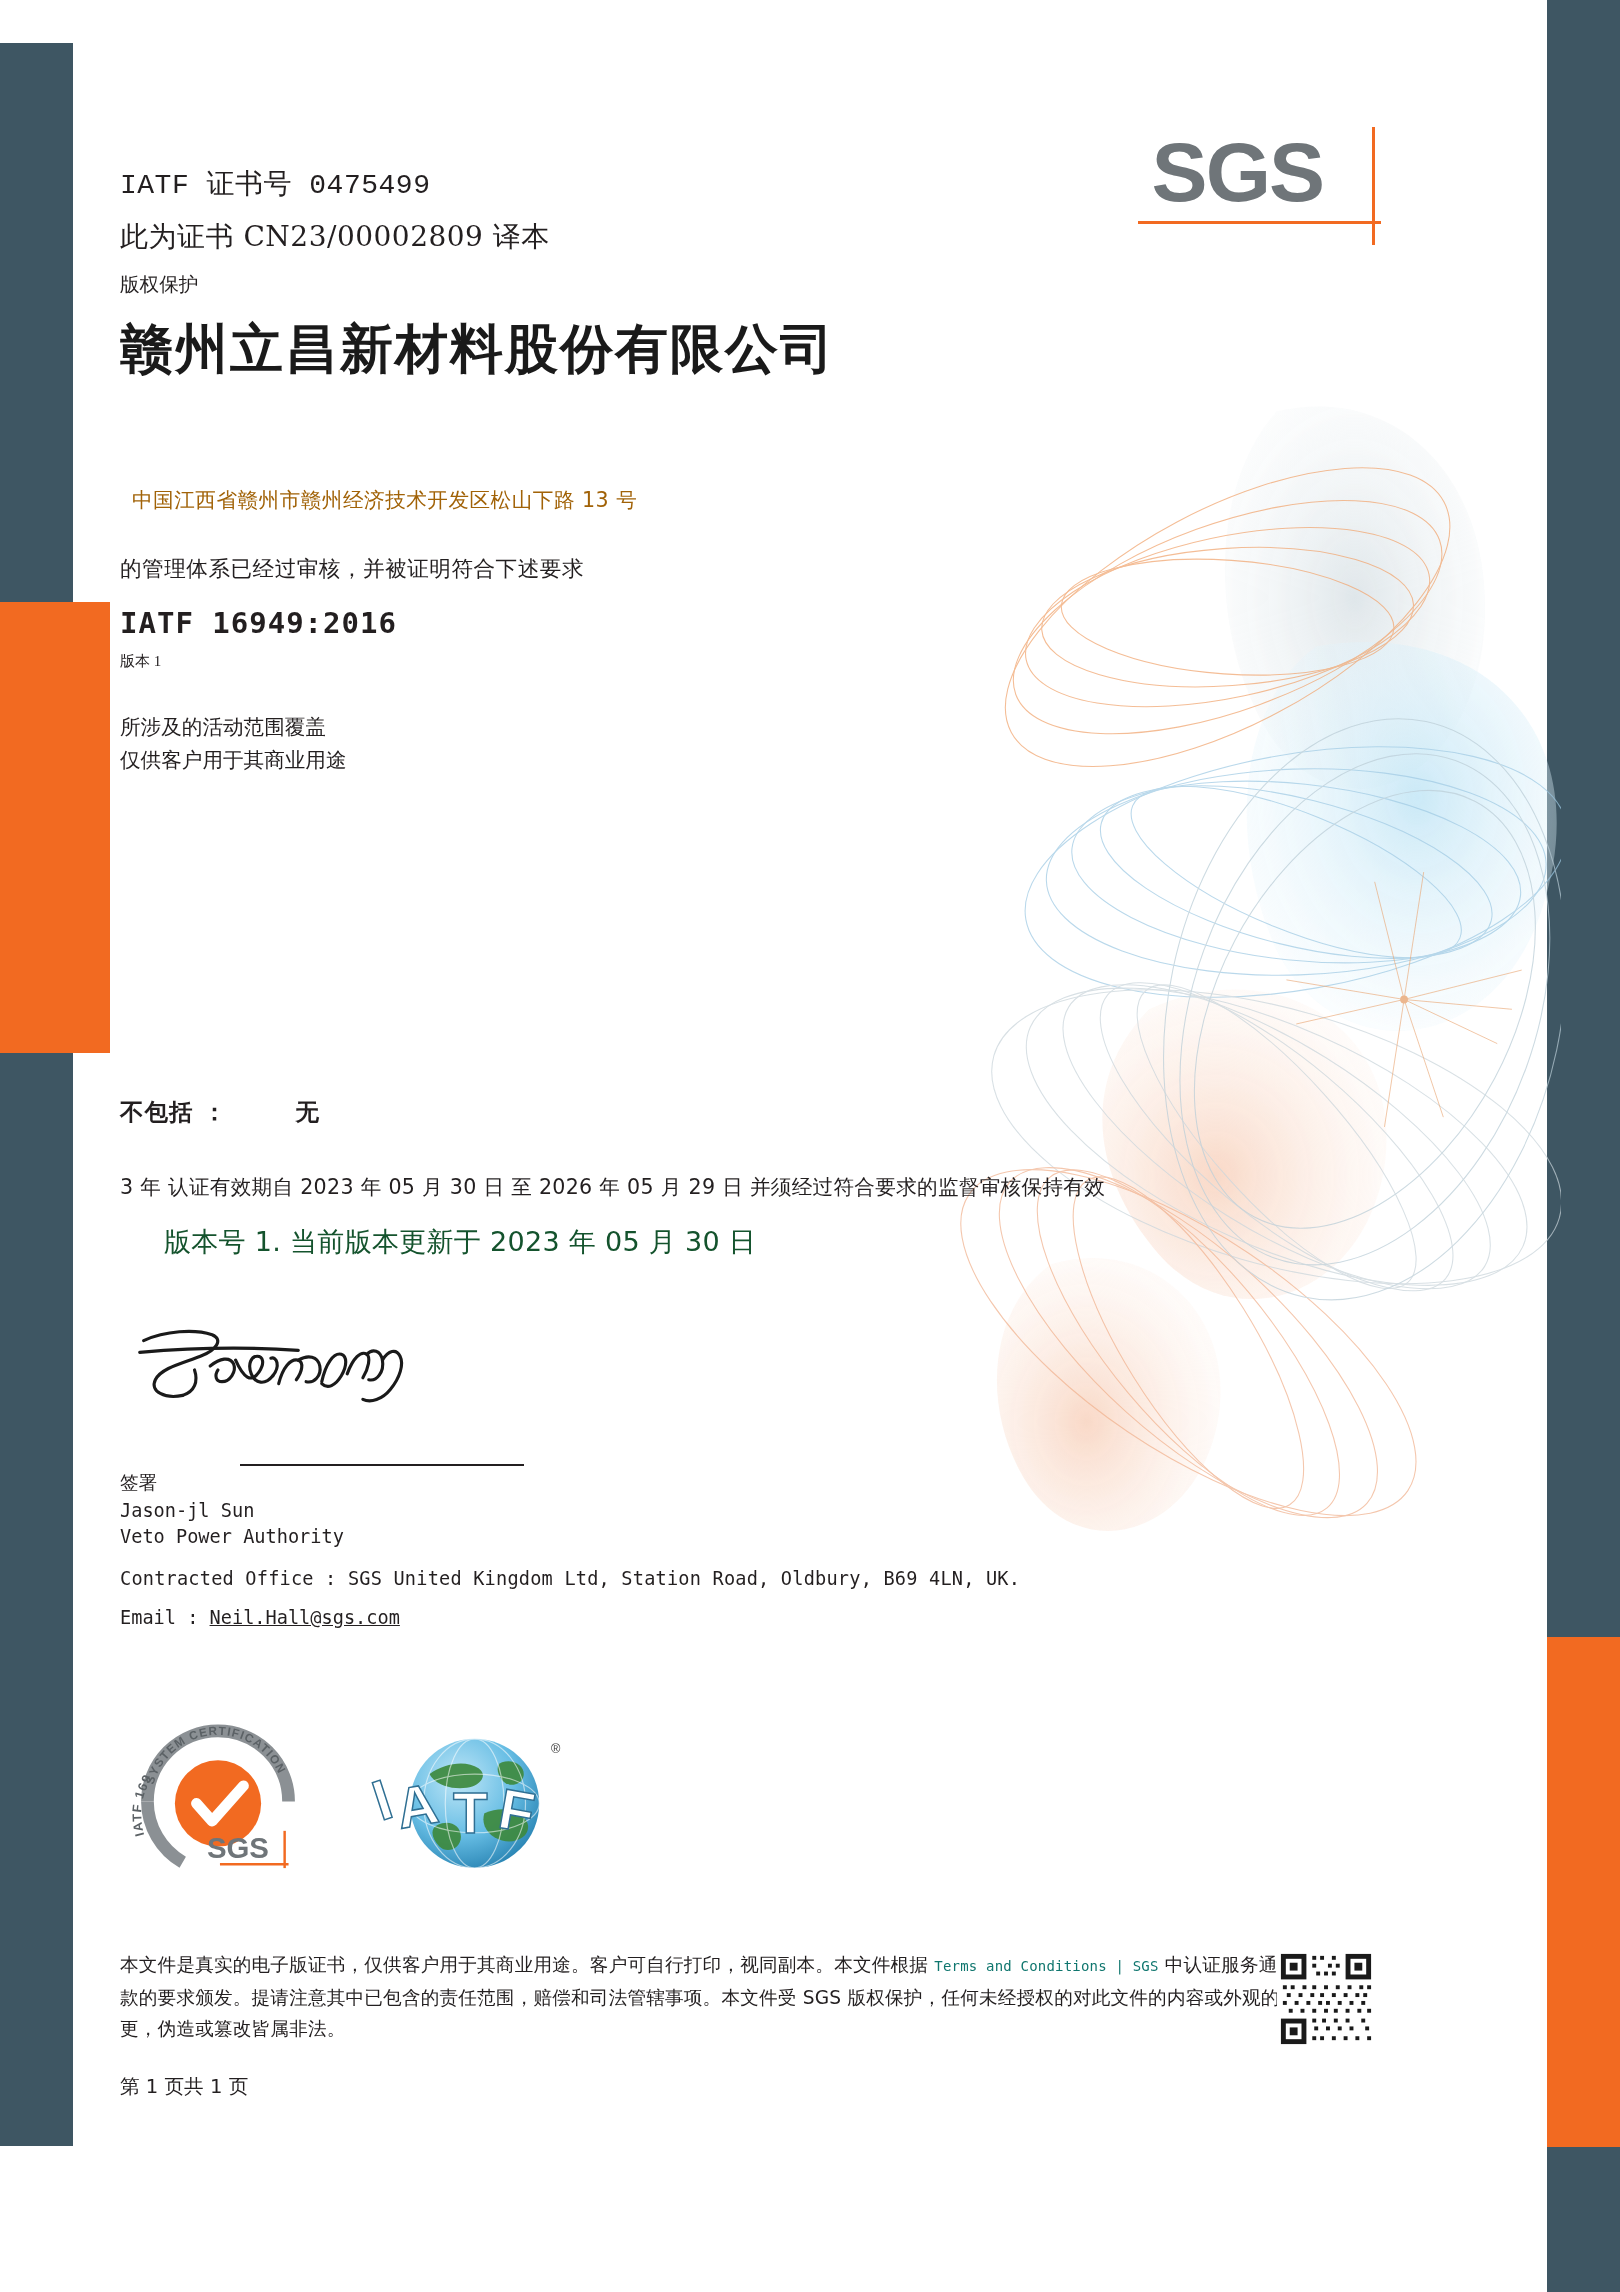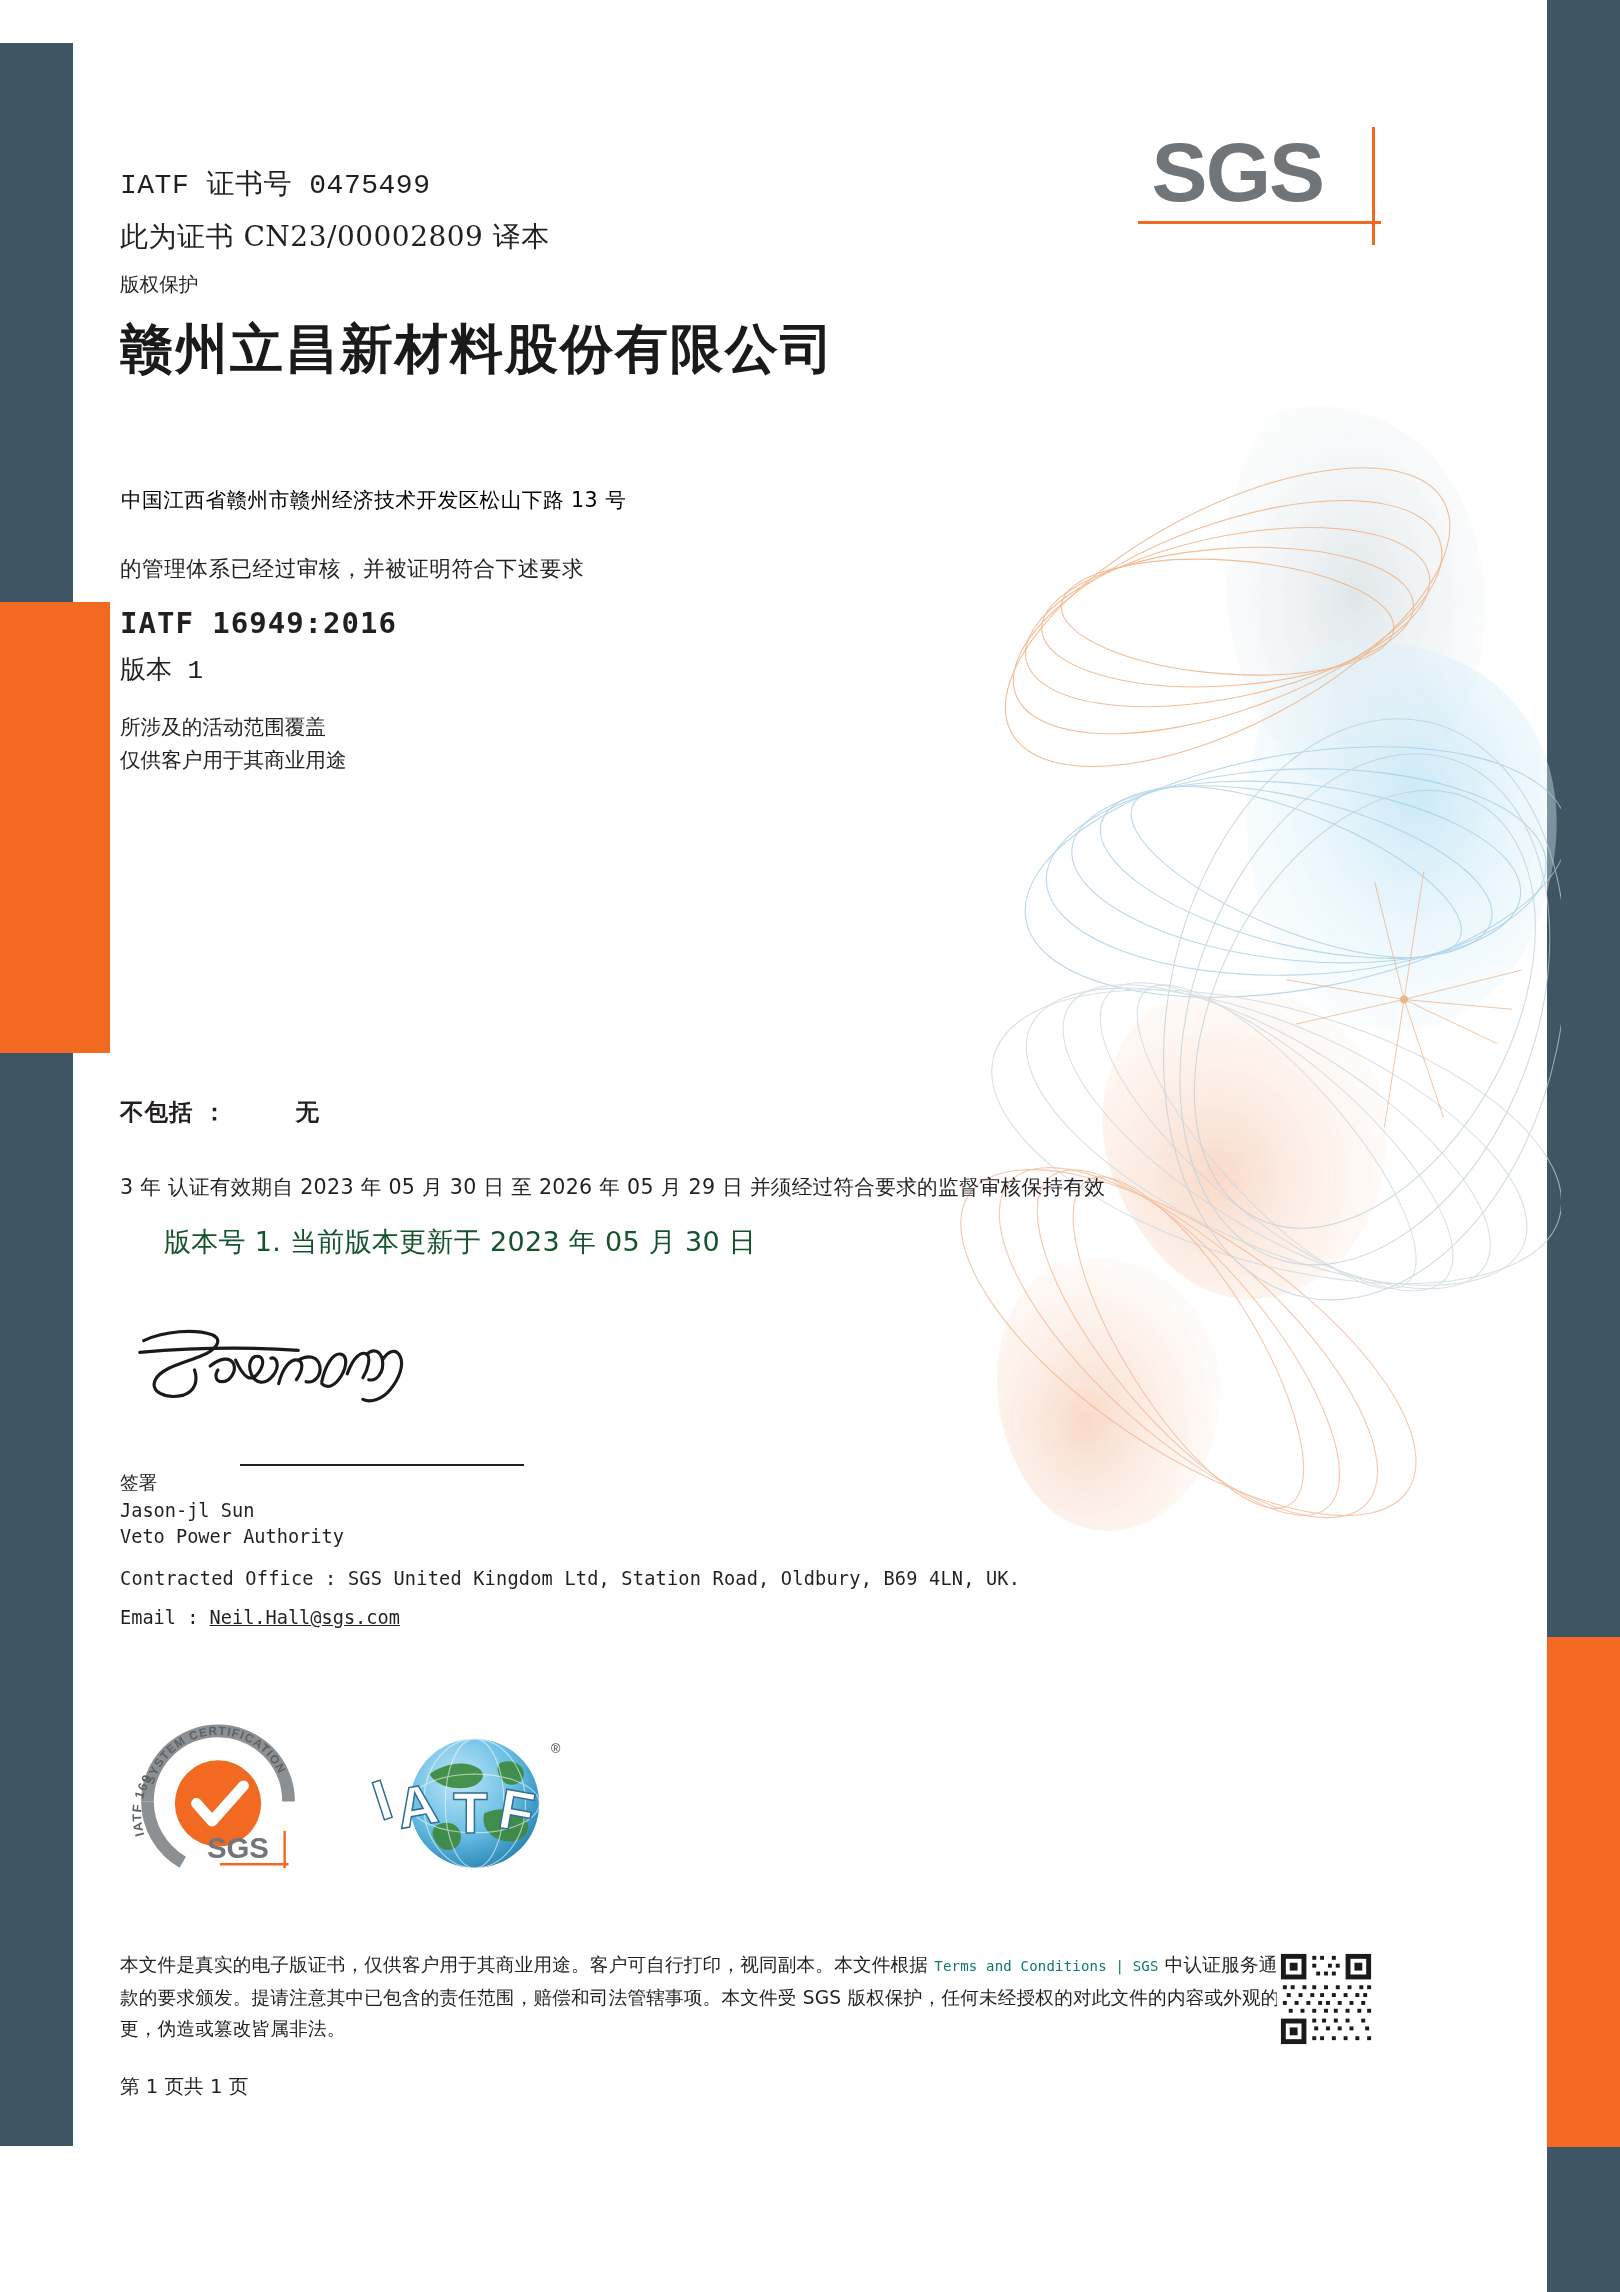--- a/index.html
+++ b/index.html
@@ -148,25 +148,25 @@
     top: 314px;
     font-family: "DejaVu Sans", sans-serif;
     font-weight: bold;
     font-size: 53px;
     letter-spacing: 2px;
     color: #1a1a1a;
   }
 
   .address {
     position: absolute;
-    left: 1px;
+    left: 12px;
     top: 486px;
     font-family: "DejaVu Sans", sans-serif;
     font-size: 20.6px;
-    color: #000000;
+    color: #a16207;
     letter-spacing: 0.5px;
   }
   .scope-intro {
     position: absolute;
     left: 0;
     top: 554px;
     font-family: "DejaVu Sans", sans-serif;
     font-size: 21.6px;
     color: #231f20;
     letter-spacing: 0.5px;
@@ -178,22 +178,22 @@
     font-family: "DejaVu Sans Mono", monospace;
     font-weight: bold;
     font-size: 29px;
     color: #231f20;
     letter-spacing: 1px;
   }
   .version {
     position: absolute;
     left: 0;
     top: 652px;
-    font-family: Liberation Mono, monospace;
-    font-size: 26px;
+    font-family: Liberation Serif, serif;
+    font-size: 15px;
     color: #231f20;
   }
   .scope-label {
     position: absolute;
     left: 0;
     top: 711px;
     font-family: "DejaVu Sans", sans-serif;
     font-size: 20.6px;
     line-height: 33px;
     color: #231f20;

